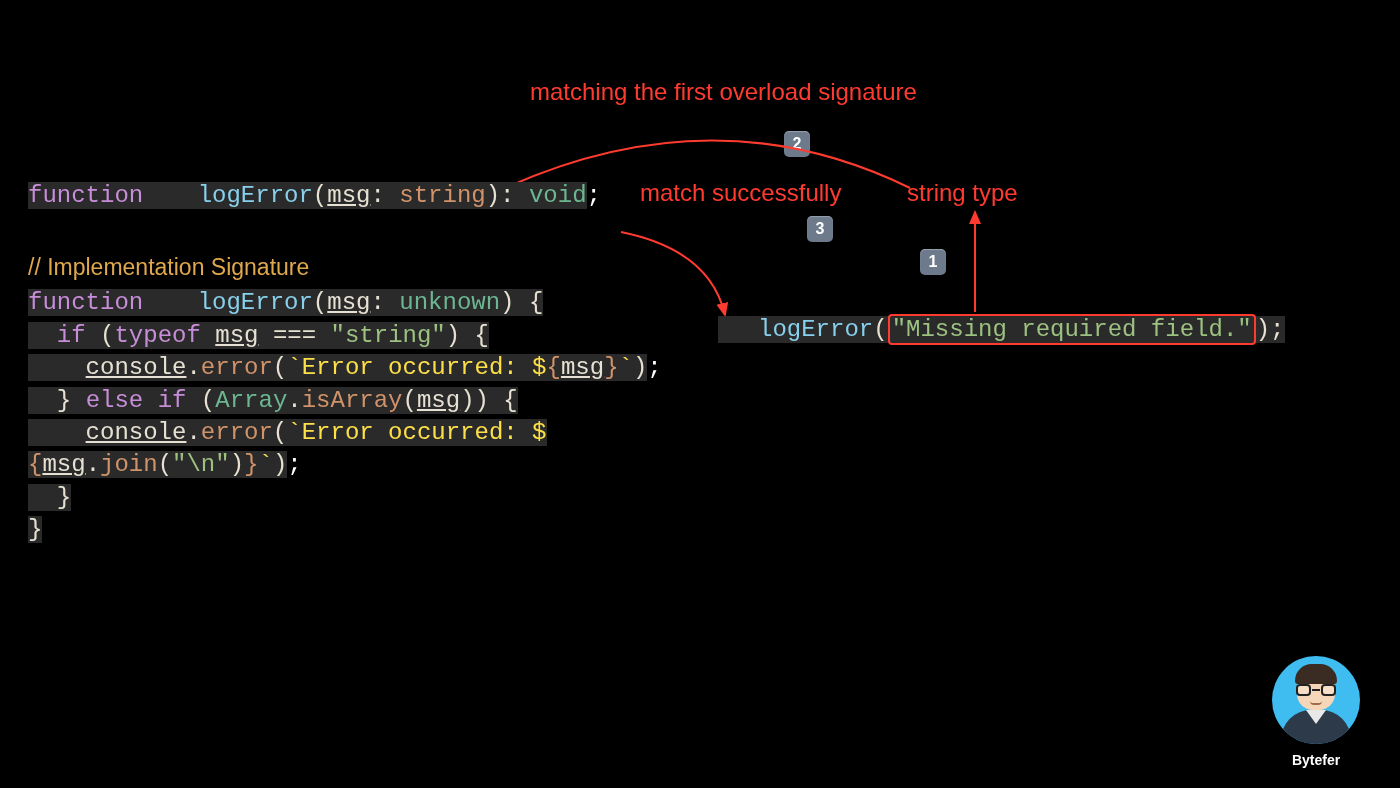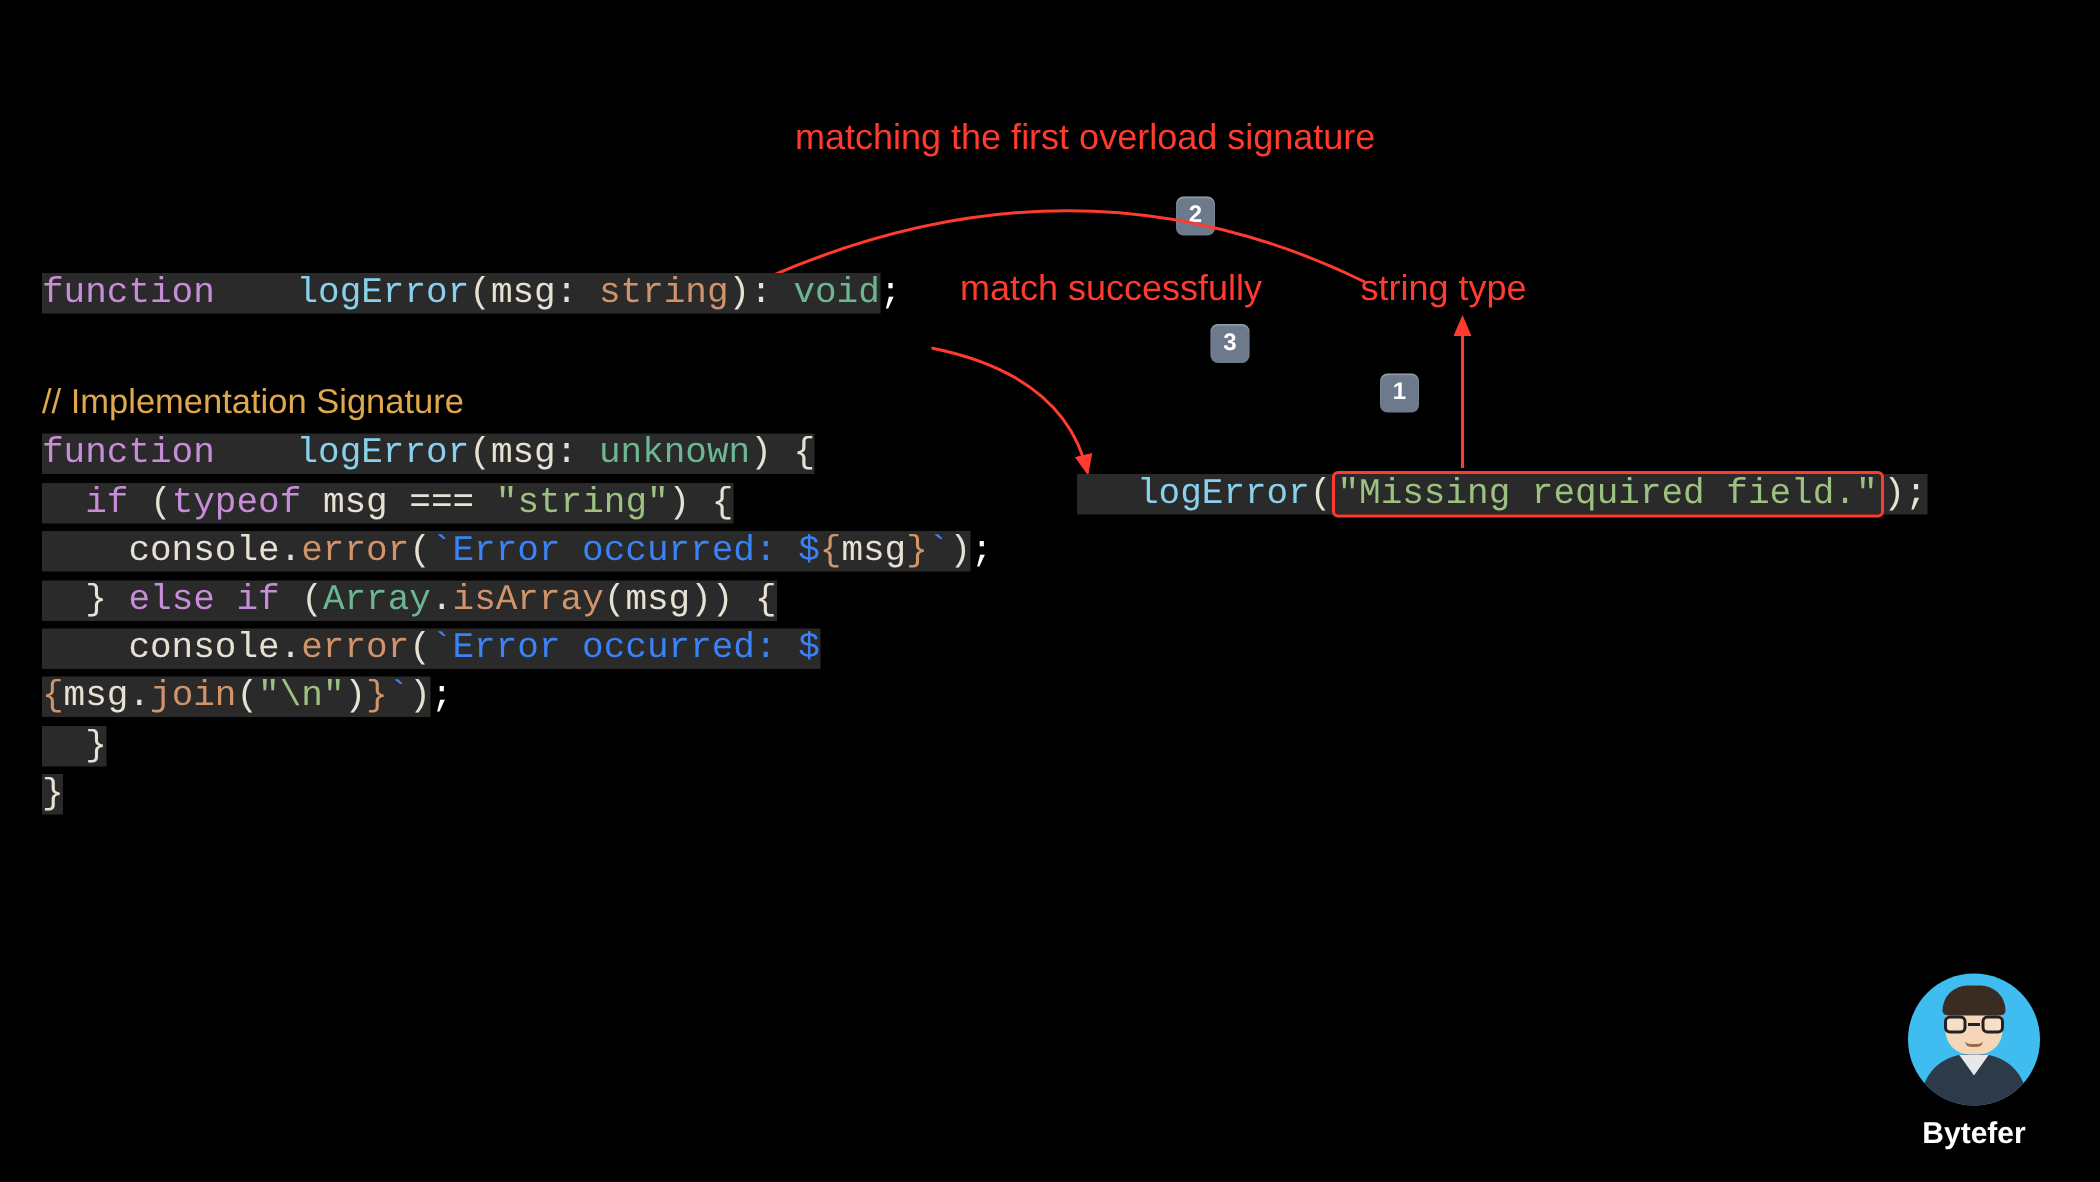--- a/index.html
+++ b/index.html
@@ -26,29 +26,29 @@
     margin-bottom: 4px;
   }
   .blue-comment { color: #1ca3f7; }
   .yellow-comment { color: #e0a84d; margin-top: 40px; }
   .code-line {
     white-space: pre;
   }
   .hl { background: #2a2a2a; }
   .keyword { color: #c78dd8; }
   .fn-name { color: #88d0ec; margin-left: 40px; }
-  .param { color: #e6e1d2; }
+  .param { color: #e6e1d2; text-decoration: underline; }
   .type { color: #d0936a; }
   .type-green { color: #6cb792; }
   .punct { color: #e6e1d2; }
   .white { color: #ffffff; }
   .operator { color: #e6e1d2; }
   .str { color: #9cc181; }
   .prop { color: #d0936a; }
-  .tmpl { color: #3b82f6; }
+  .tmpl { color: #fde047; }
   .tmpl-expr { color: #d0936a; }
 
   .right-call {
     position: absolute;
     left: 718px;
     top: 314px;
     font-size: 24px;
   }
   .highlight-box {
     border: 2px solid #ff3b30;
@@ -157,21 +157,21 @@
   .av-collar {
     position: absolute;
     width: 20px; height: 14px;
     background: #e8e8e8;
     left: 34px; top: 54px;
     clip-path: polygon(0 0, 100% 0, 50% 100%);
   }
   .author-name {
     color: #fff;
     font-family: -apple-system, 'Helvetica Neue', Arial, sans-serif;
-    font-size: 20px;
+    font-size: 14px;
     font-weight: 700;
   }
 </style>
 </head>
 <body>
 
 <div class="annotation ann-top">matching the first overload signature</div>
 <div class="annotation ann-match">match successfully</div>
 <div class="annotation ann-string">string type</div>
 

